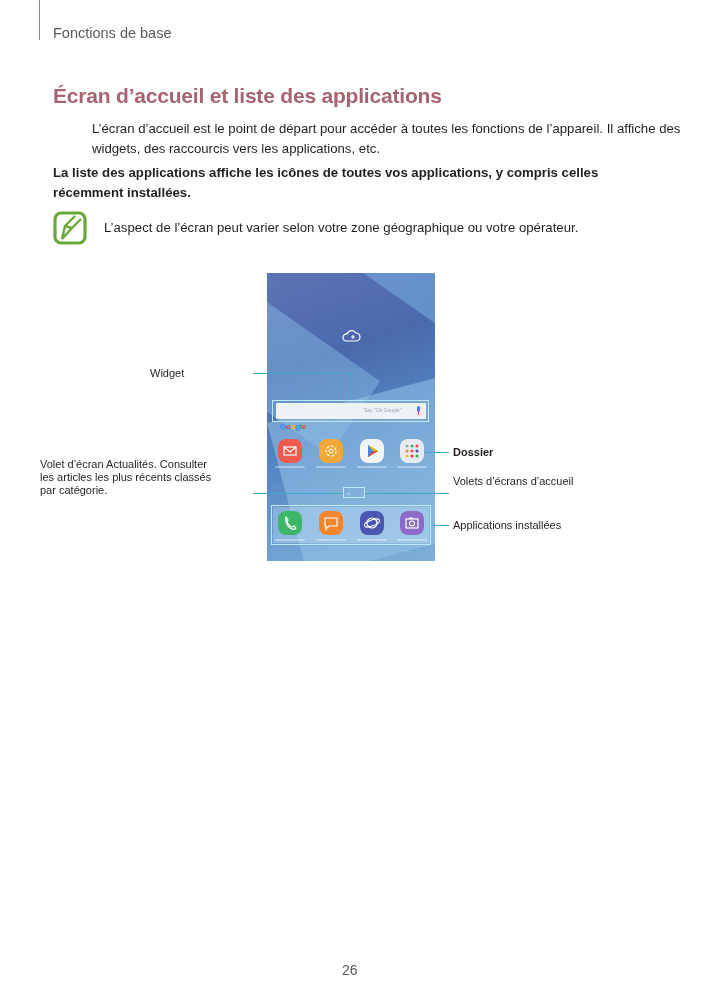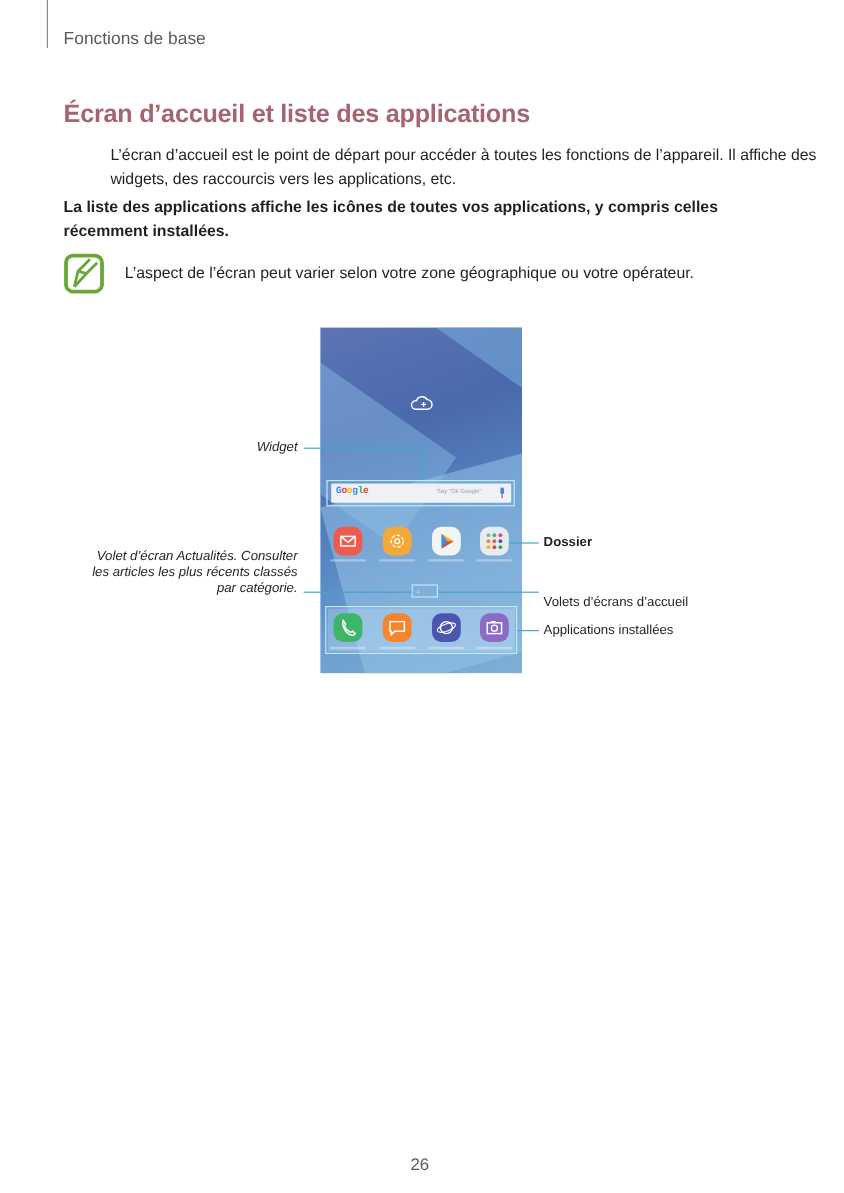--- a/index.html
+++ b/index.html
@@ -25,38 +25,38 @@
   .shape-a { position:absolute; left:-40px; top:60px; width:140px; height:90px; background:rgba(140,190,230,0.45);
              transform:rotate(35deg); }
   .shape-b { position:absolute; left:60px; top:-40px; width:180px; height:70px; background:rgba(120,175,220,0.55);
              transform:rotate(35deg); }
   .shape-c { position:absolute; left:0; top:150px; width:200px; height:160px; background:rgba(150,195,230,0.55);
              transform:rotate(-15deg); transform-origin:left top; }
   .cloud-icon { position:absolute; left:74px; top:56px; width:20px; height:14px; }
 
   .widget-box { position:absolute; left:5px; top:127px; width:157px; height:22px; border:1.5px solid #bfe9f5; box-sizing:border-box; }
   .search-bar { position:absolute; left:9px; top:130px; width:150px; height:16px; background:#eef2f7; border-radius:1px; }
-  .google-logo { position:absolute; left:4px; top:2px; font-size:8px; font-weight:bold; letter-spacing:-0.3px;font-family:Liberation Mono, monospace; }
+  .google-logo { position:absolute; left:4px; top:19px; font-size:8px; font-weight:bold; letter-spacing:-0.3px; }
   .search-hint { position:absolute; left:88px; top:4px; font-size:5px; color:#9aa3ad; }
   .mic-icon { position:absolute; left:140px; top:3px; width:5px; height:9px; }
 
   .app-icon { position:absolute; width:24px; height:24px; border-radius:8px; }
   .app-label { position:absolute; width:30px; height:2px; background:rgba(255,255,255,0.35); border-radius:1px; }
 
   .pager-box { position:absolute; left:76px; top:214px; width:22px; height:11px; border:1.5px solid #bfe9f5; box-sizing:border-box; }
   .pager-home { position:absolute; left:3px; top:2px; font-size:5px; color:#fff; }
 
   .dock-box { position:absolute; left:4px; top:232px; width:160px; height:40px; border:1.5px solid #bfe9f5; box-sizing:border-box; }
   .dock-bg { position:absolute; left:6px; top:234px; width:156px; height:36px; background:rgba(200,225,245,0.35); }
 
   .callout-line { position:absolute; height:1px; background:#3ea9c9; }
   .callout-vline { position:absolute; width:1px; background:#3ea9c9; }
 
   .label { position:absolute; font-size:11px; color:#231f20; line-height:13px; }
-  .label-right { text-align:right;font-style:italic; }
+  .label-right { text-align:left; }
 
   .page-number { position:absolute; left:342px; top:962px; font-size:14px; color:#5a5a5a; }
 </style>
 </head>
 <body>
 
 <div class="margin-rule"></div>
 <div class="running-head">Fonctions de base</div>
 
 <div class="section-title">Écran d’accueil et liste des applications</div>
@@ -179,18 +179,18 @@
   <div>Volet d’écran Actualités. Consulter</div>
   <div>les articles les plus récents classés</div>
   <div>par catégorie.</div>
 </div>
 <div class="callout-line" style="left:253px;top:493px;width:90px;"></div>
 
 <div class="callout-line" style="left:424px;top:452px;width:25px;"></div>
 <div class="label" style="left:453px;top:446px;font-weight:bold;">Dossier</div>
 
 <div class="callout-line" style="left:365px;top:493px;width:84px;"></div>
-<div class="label" style="left:453px;top:496px;">Volets d’écrans d’accueil</div>
+<div class="label" style="left:453px;top:475px;">Volets d’écrans d’accueil</div>
 
 <div class="callout-line" style="left:431px;top:525px;width:18px;"></div>
 <div class="label" style="left:453px;top:519px;">Applications installées</div>
 
 <div class="page-number">26</div>
 
 </body></html>

